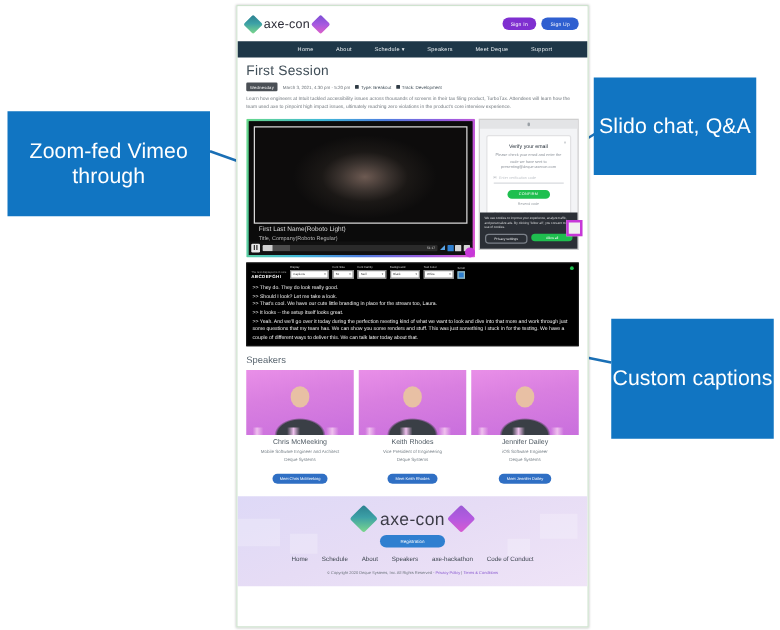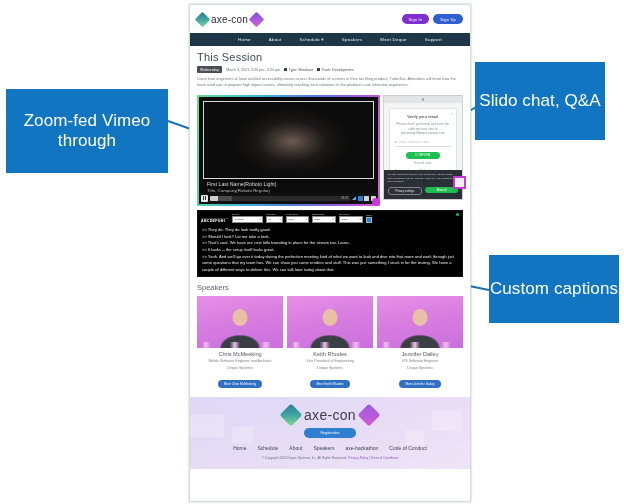--- a/index.html
+++ b/index.html
@@ -159,21 +159,21 @@
   .flinks span{font-size:5px;color:#3f4751;white-space:nowrap;}
   .fcopy{margin-top:5px;font-size:3.2px;color:#6c737c;position:relative;}
   .fcopy a{color:#8a5ad0;text-decoration:none;}
 
   
   .callout{position:absolute;background:#1175c2;display:flex;align-items:center;
            justify-content:center;text-align:center;color:#fff;}
   .callout span{font-size:17px;line-height:1.18;letter-spacing:.1px;}
   #co-left{left:6px;top:89px;width:162px;height:84px;}
   #co-right1{left:475px;top:62px;width:130px;height:78px;}
-  #co-right2{left:489px;top:255px;width:130px;height:68px;}
+  #co-right2{left:489px;top:255px;width:130px;height:96px;}
 </style>
 </head>
 <body>
 
 <svg width="624" height="504" style="position:absolute;left:0;top:0;">
   <line x1="168" y1="121" x2="272" y2="158" stroke="#1a6fb5" stroke-width="2"></line>
   <line x1="489" y1="99" x2="390" y2="160" stroke="#1a6fb5" stroke-width="2"></line>
   <line x1="489" y1="290" x2="400" y2="272" stroke="#1a6fb5" stroke-width="2"></line>
 </svg>
 
@@ -194,21 +194,21 @@
   <div class="nav">
     <span>Home</span>
     <span>About</span>
     <span>Schedule ▾</span>
     <span>Speakers</span>
     <span>Meet Deque</span>
     <span>Support</span>
   </div>
 
   <div class="sess">
-    <h1>This Session</h1>
+    <h1>First Session</h1>
     <div class="meta">
       <span class="daybadge">Wednesday</span>
       <span class="metatxt">March 3, 2021, 4:30 pm - 5:20 pm</span>
       <span class="metatag">
         <i class="tagsq"></i>
         <b style="font-weight:400">Type: Breakout</b>
       </span>
       <span class="metatag">
         <i class="tagsq"></i>
         <b style="font-weight:400">Track: Development</b>

